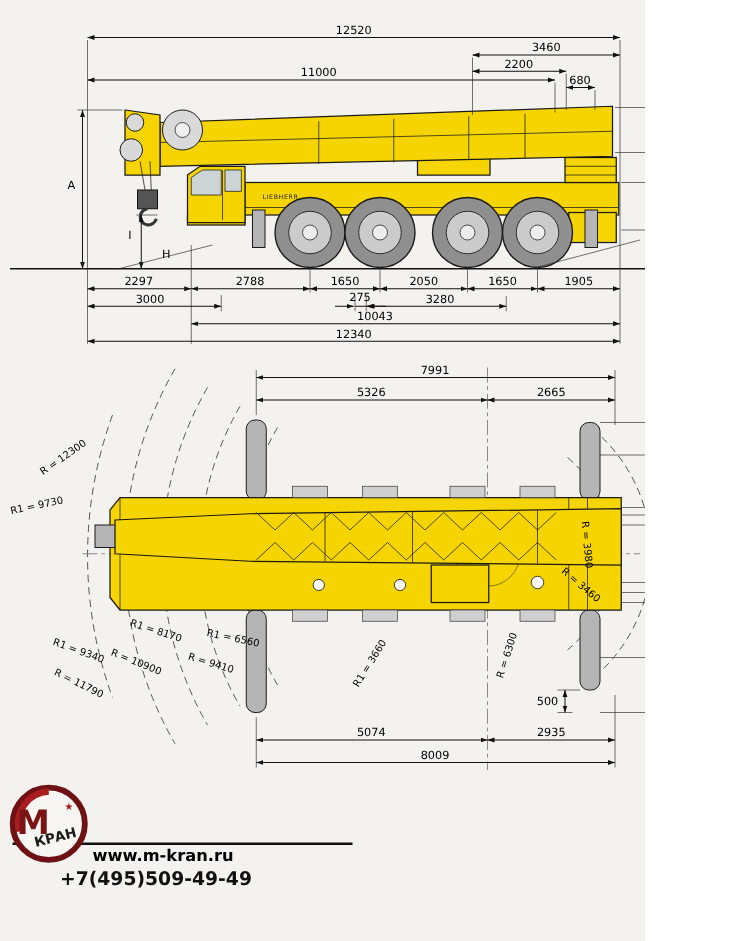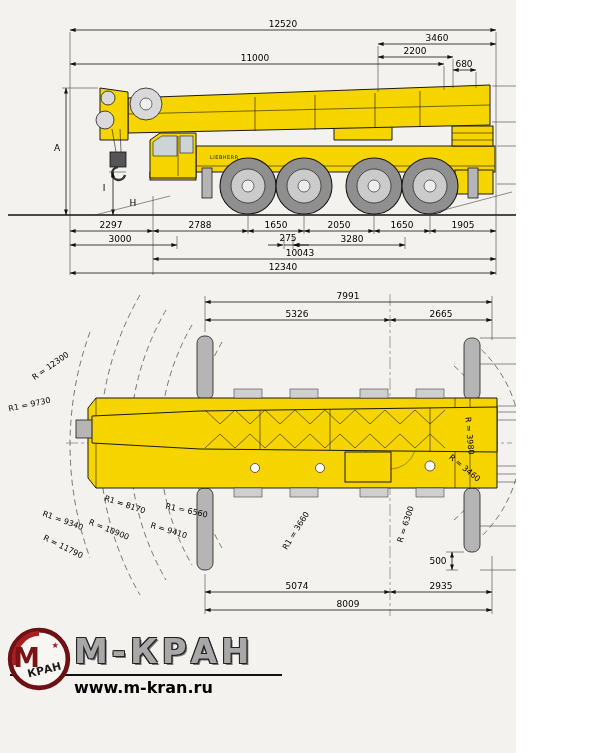--- a/index.html
+++ b/index.html
@@ -27,21 +27,21 @@
   .letter  { font-size:9px; fill:#000; text-anchor:middle; }
   .brand   { font-size:5px; fill:#222; letter-spacing:0.5px; }
 
   
   .footer { position:absolute; left:0; top:618px; width:600px; height:135px; }
   .logo-circle { position:absolute; left:6px; top:8px; width:66px; height:66px; }
   .logo-title { position:absolute; left:74px; top:16px; font-weight:bold; font-size:34px; line-height:1;
                 color:#a8a8a8; letter-spacing:4px;
                 text-shadow:-1px -1px 0 #222, 1px -1px 0 #222, -1px 1px 0 #222, 1px 1px 0 #222, 2px 2px 0 #777; }
   .footer-rule { position:absolute; left:10px; top:56px; width:272px; height:0; border-top:2px solid #111; }
-  .website { position:absolute; left:74px; top:60px; font-weight:bold; font-size:16px; color:#000; }
+  .website { position:absolute; left:74px; top:60px; font-weight:bold; font-size:13px; color:#000; }
   .phone   { position:absolute; left:48px; top:76px; font-weight:bold; font-size:15px; color:#111; }
 </style>
 </head>
 <body>
 
 <div class="page">
 
 <svg width="600" height="618" viewBox="0 0 600 618">
   <defs>
     <marker id="aR" viewBox="0 0 10 10" refX="10" refY="5" markerWidth="7" markerHeight="7" orient="auto">
@@ -346,17 +346,17 @@
   <div class="footer-rule"></div>
 
   <svg class="logo-circle" viewBox="0 0 64 64" width="66" height="66">
     <circle cx="32" cy="32" r="28" fill="#f7f6f2" stroke="#6d1114" stroke-width="4.5"></circle>
     <path d="M32,7 A25,25 0 0 0 9,38" fill="none" stroke="#a81d1f" stroke-width="5"></path>
     <text x="20" y="40" font-size="26" font-weight="bold" fill="#7a1316" text-anchor="middle">М</text>
     <text x="38" y="46" font-size="10.5" font-weight="bold" fill="#1a1a1a" text-anchor="middle" transform="rotate(-14 38 46)">КРАН</text>
     <text x="44" y="21" font-size="8" fill="#a81d1f">★</text>
   </svg>
 
-  <div class="logo-title">М-КРАН</div>
   <div class="website">www.m-kran.ru</div>
+  <div class="phone">+7(495)509-49-49</div>
 </div>
 
 </div>
 
 </body></html>

